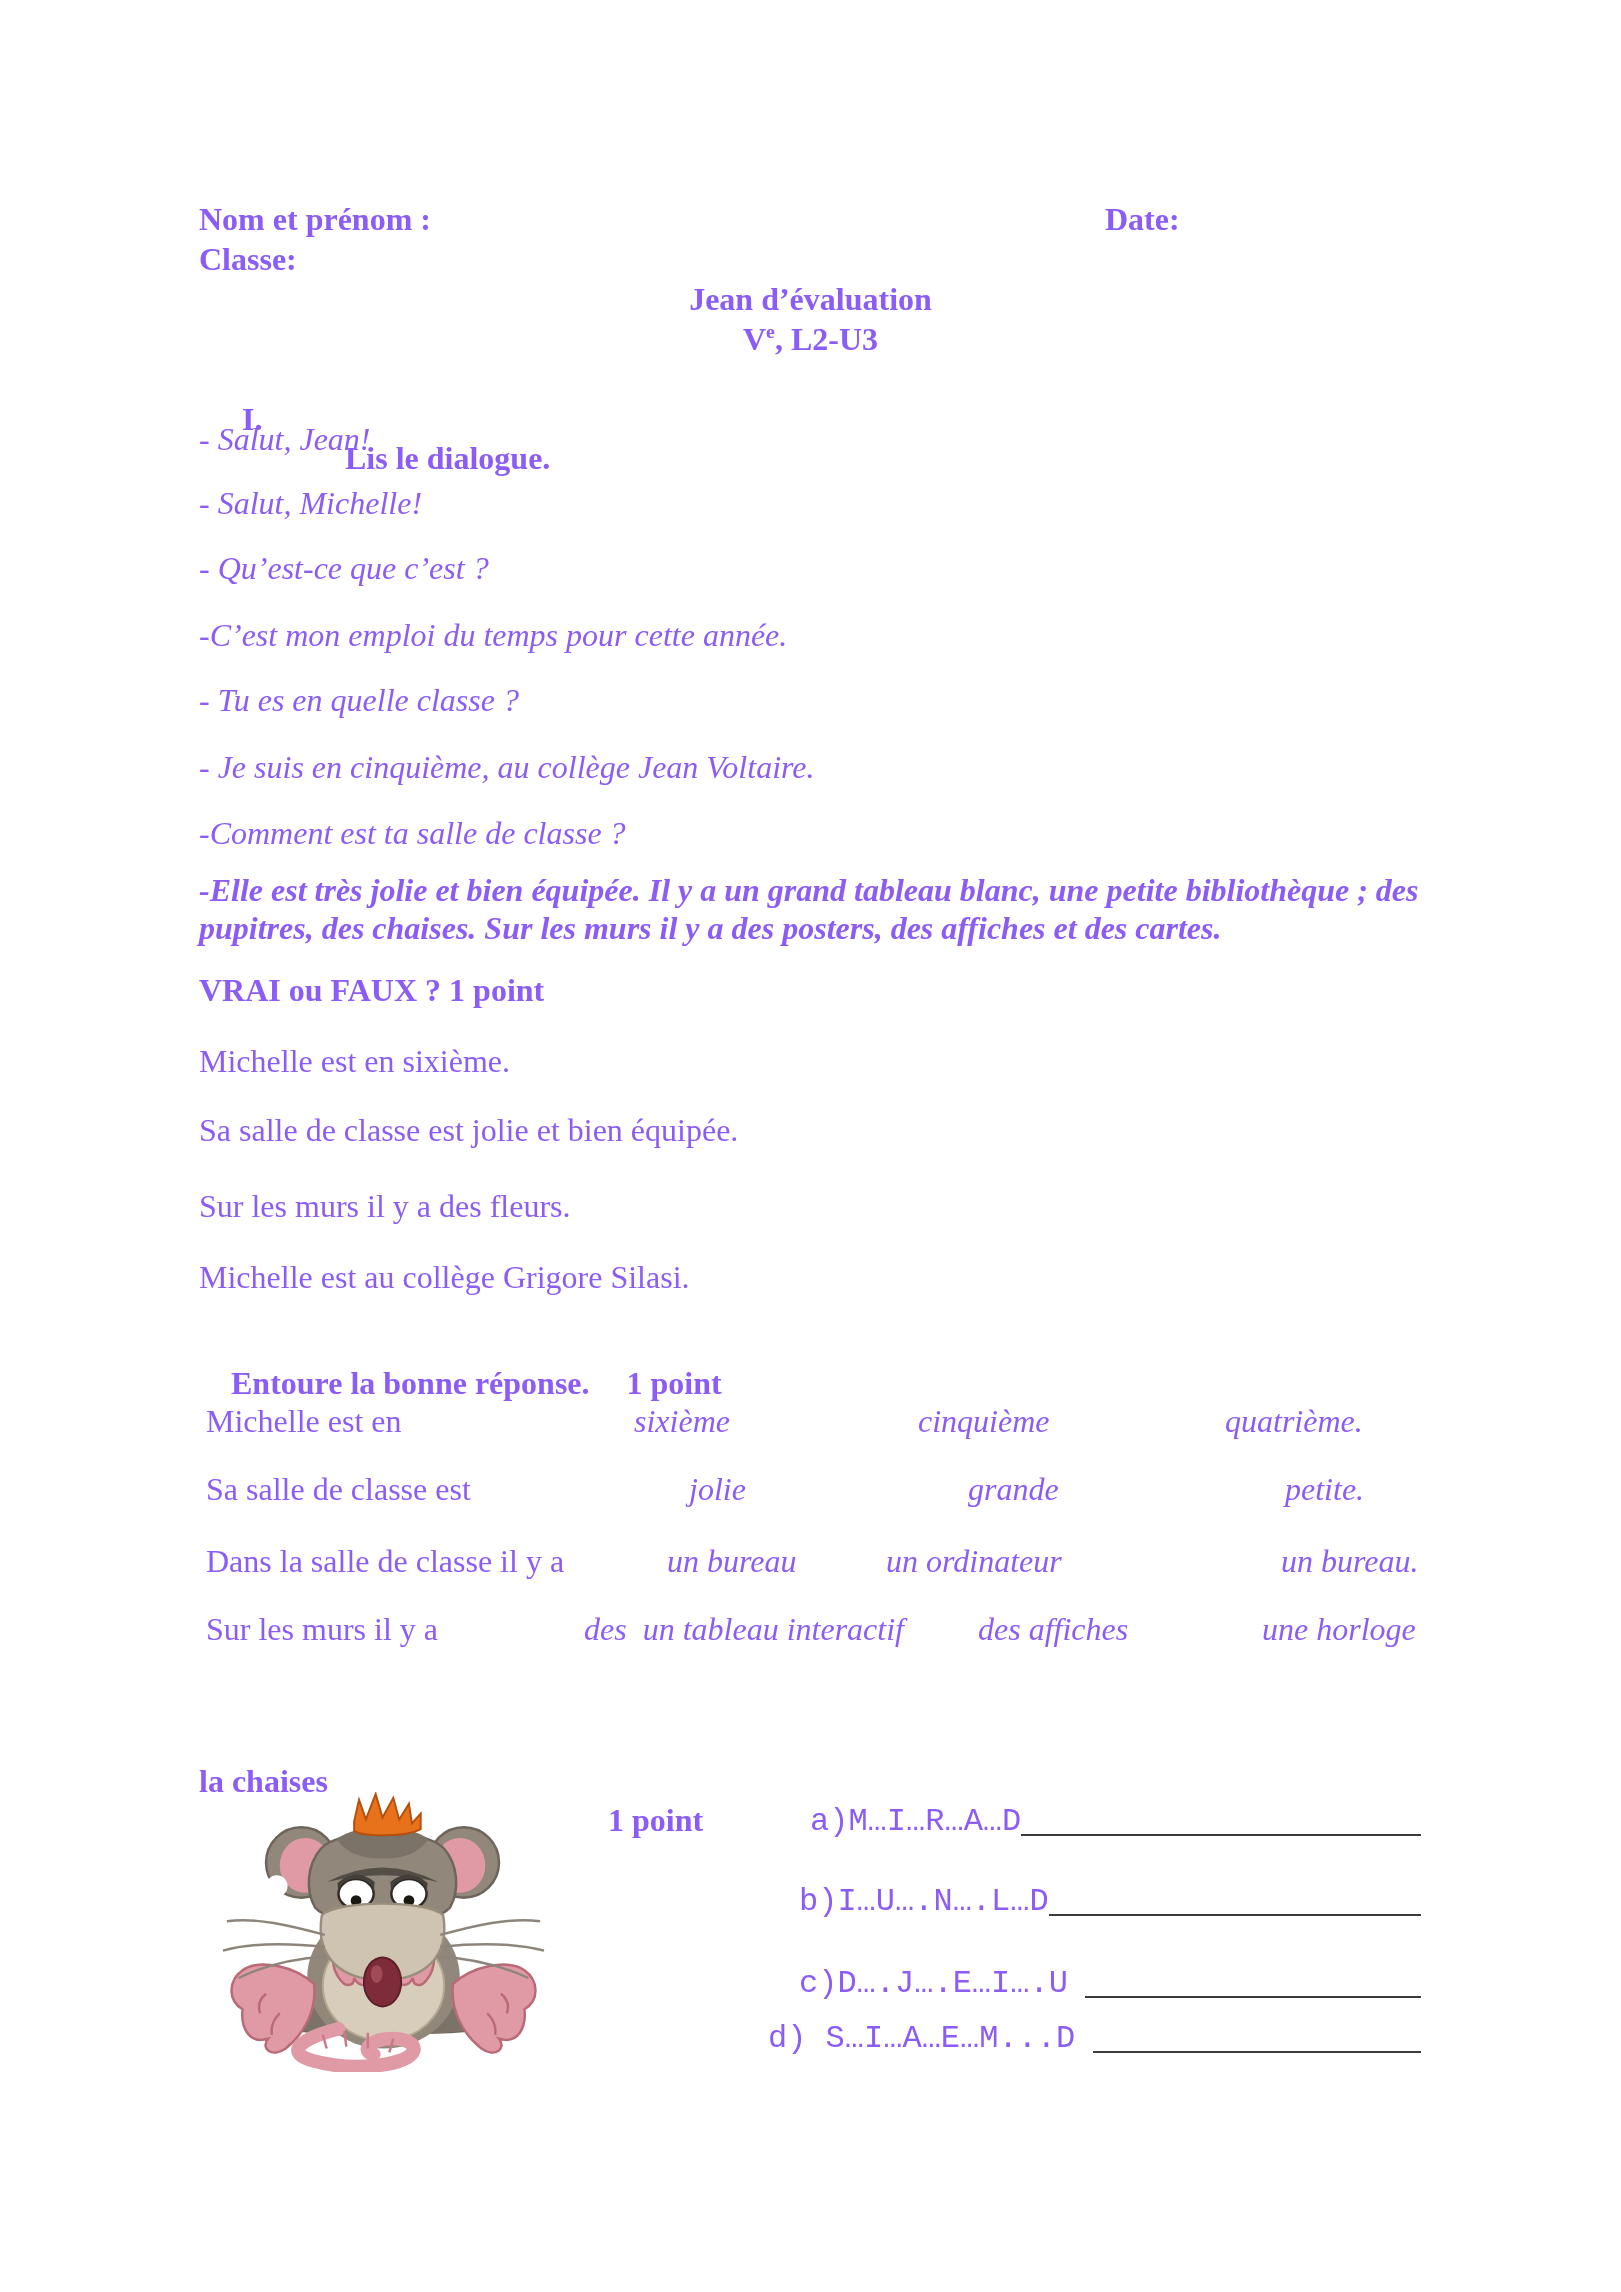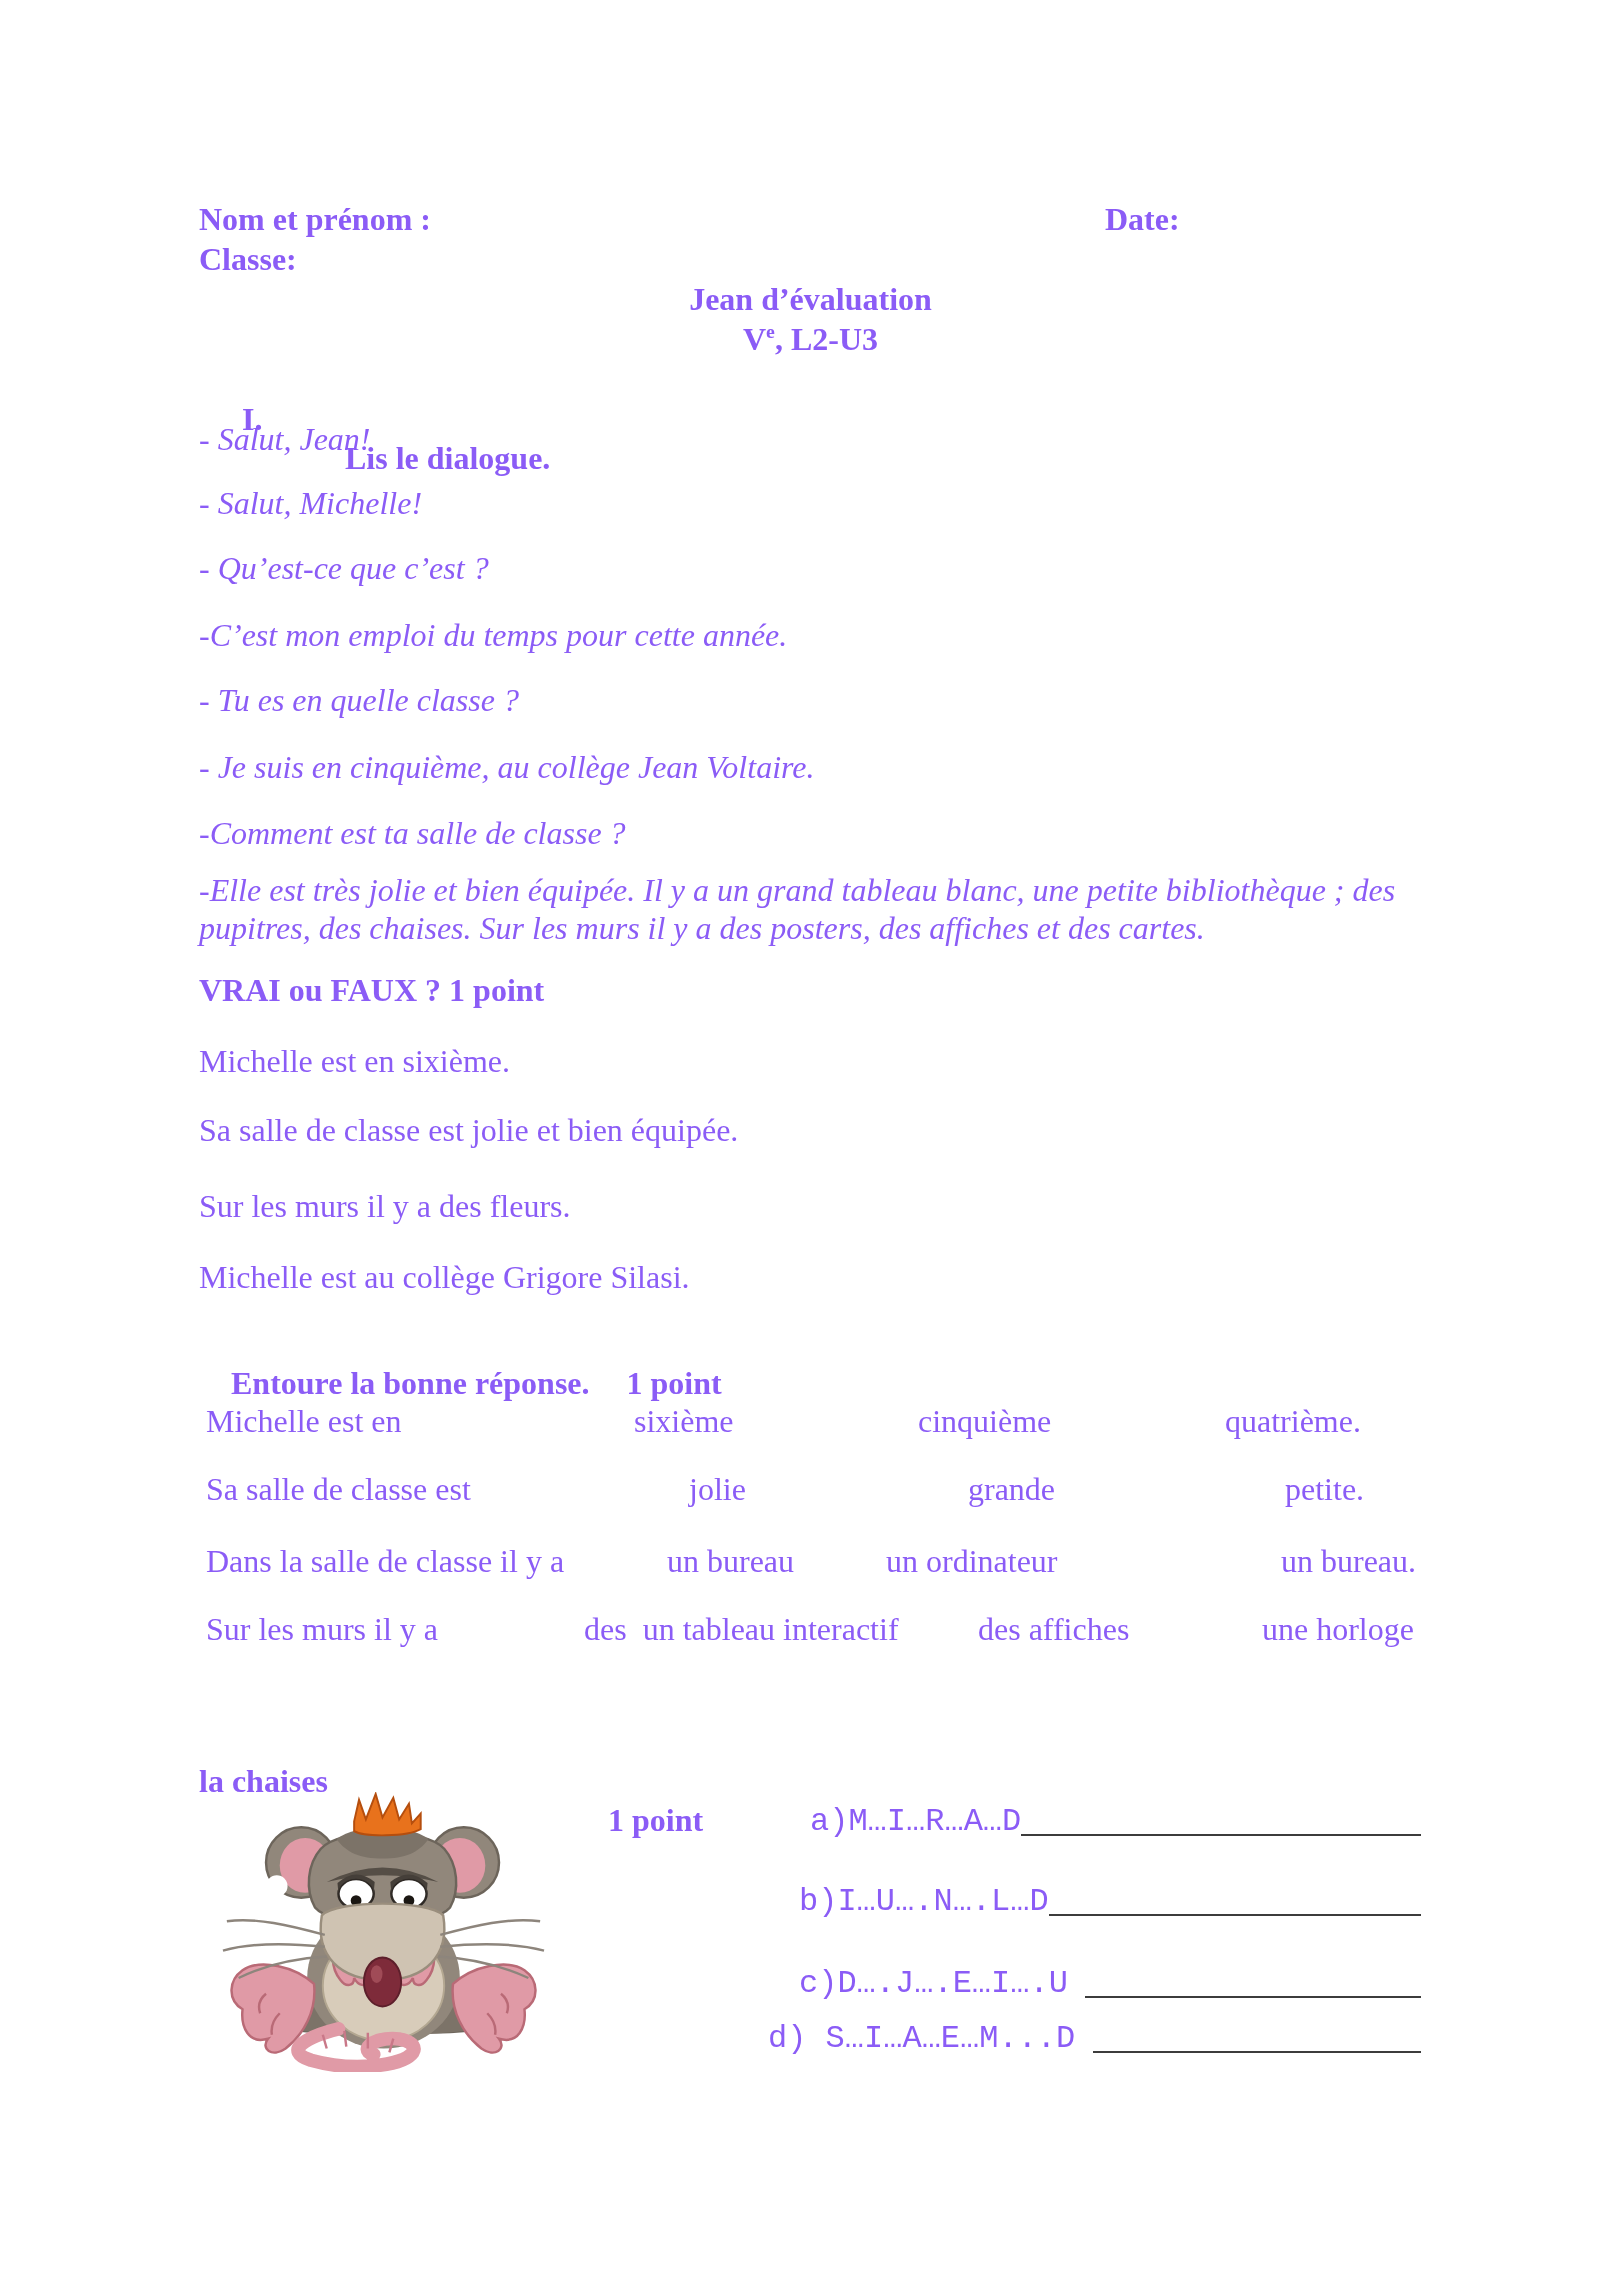--- a/index.html
+++ b/index.html
@@ -9,24 +9,24 @@
     background:#ffffff;
     color:#8b5cf6;
     font-family:"Liberation Serif","DejaVu Serif",serif;
     font-size:32px;
     overflow:hidden;
   }
   .ln{position:absolute;left:199px;line-height:39px;white-space:pre;}
   .b{font-weight:700;}
   .i{font-style:italic;}
   .center{left:0;right:0;text-align:center;white-space:normal;}
-  .wrap{white-space:normal;}
+  .wrap{white-space:normal;font-weight:bold;}
   sup.grade{font-size:0.62em;vertical-align:super;line-height:0;}
   .points-gap{display:inline-block;margin-left:37px;}
-  .opt{position:absolute;top:0;white-space:pre;}
+  .opt{position:absolute;top:0;font-style:italic;white-space:pre;}
   .row-stem{position:absolute;left:7px;top:0;white-space:pre;}
   .answer{position:absolute;right:200px;display:flex;align-items:flex-end;line-height:39px;font-family:Liberation Mono, monospace;}
   .answer .lbl{white-space:pre;}
   .answer .fill{flex:1;border-bottom:2.9px solid #3c3c3c;height:0;margin-bottom:4.9px;}
   .answer .fill.gapped{margin-left:17.6px;}
   .rat{position:absolute;left:221px;top:1792px;width:325px;height:280px;}
 </style>
 </head>
 <body>
 

